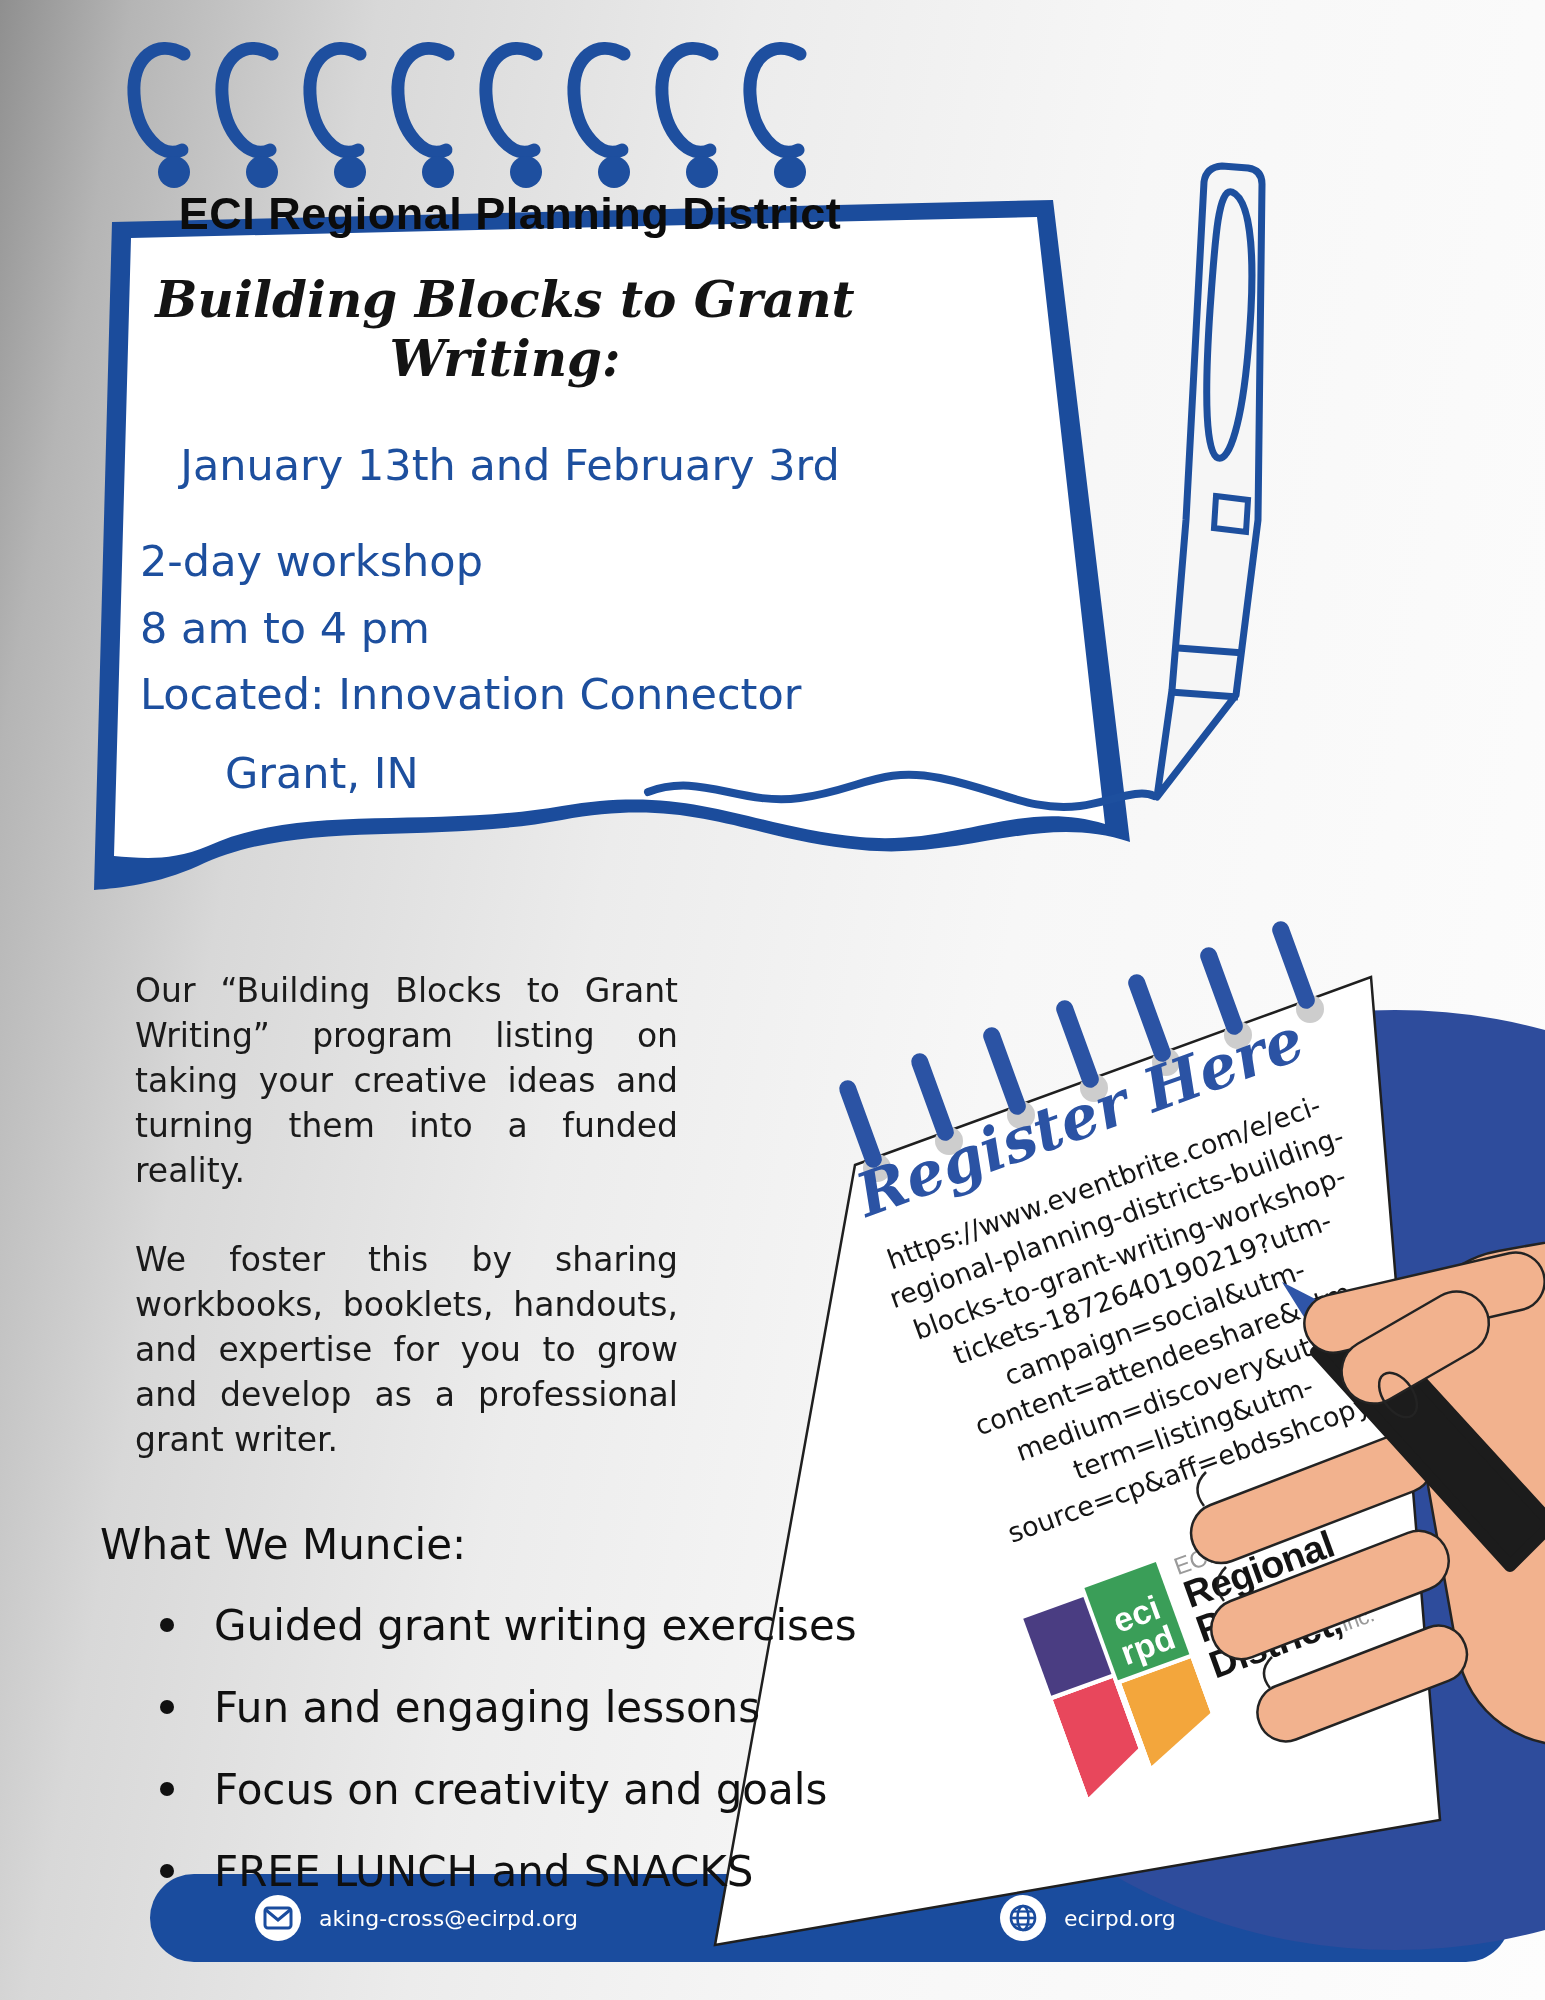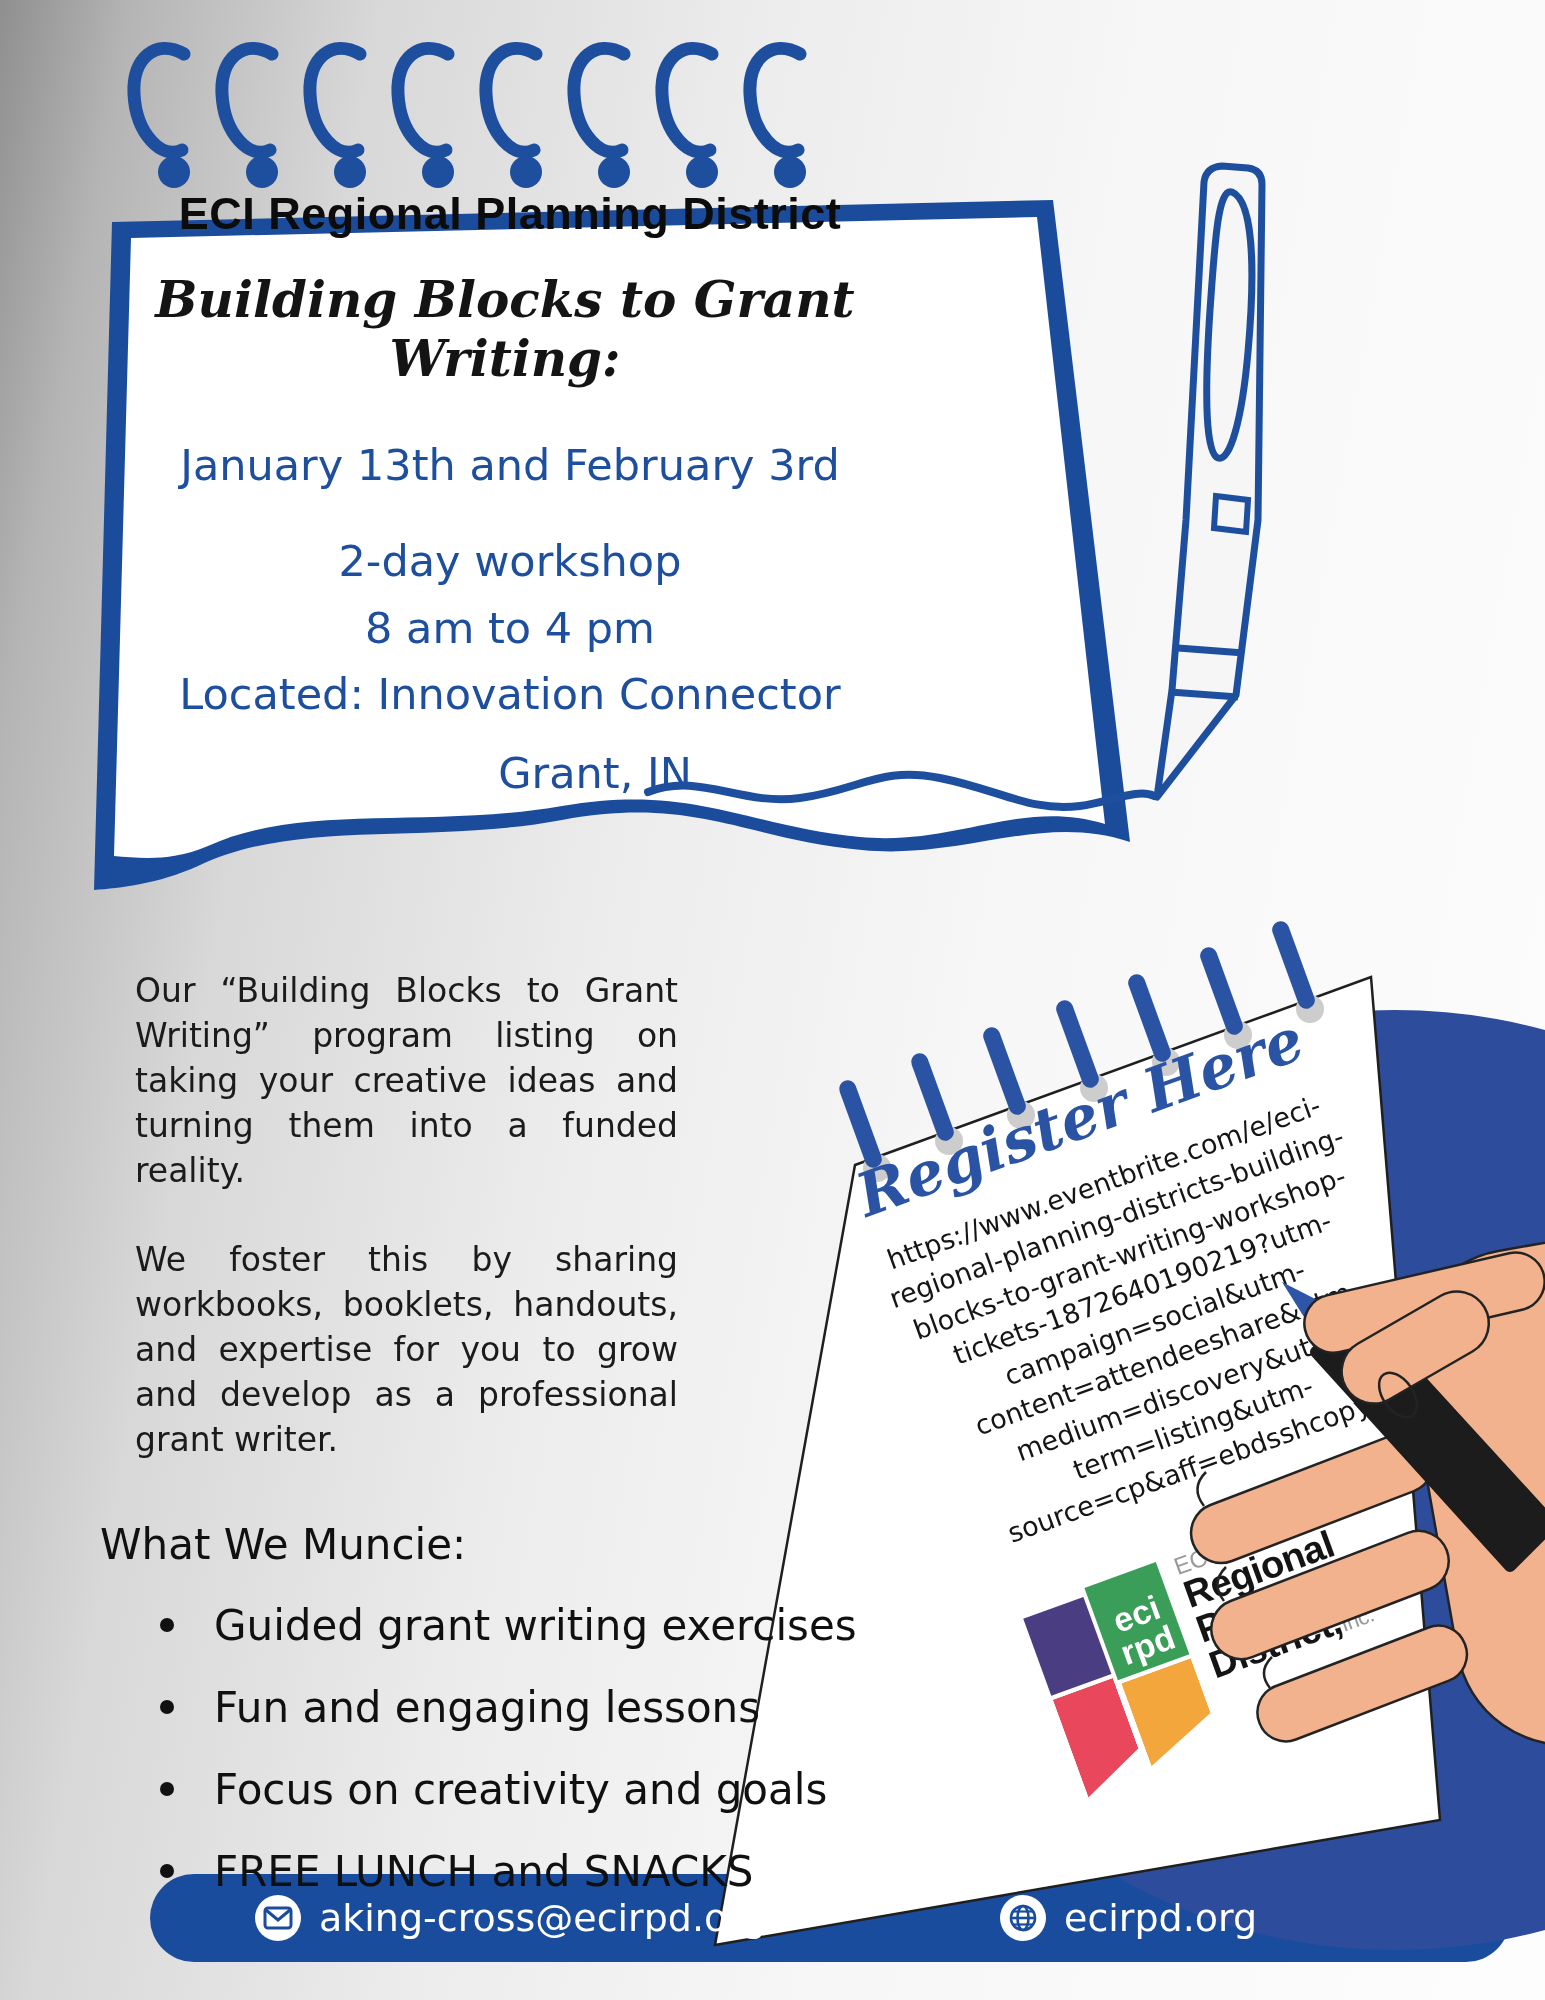--- a/index.html
+++ b/index.html
@@ -10,21 +10,21 @@
   }
   .abs{position:absolute;}
   svg.layer{position:absolute;left:0;top:0;width:1545px;height:2000px;}
 
   
   .org-title{left:140px;top:188px;width:740px;text-align:center;
     font-family:"Liberation Sans",sans-serif;font-weight:800;font-size:45px;color:#0c0c0c;letter-spacing:.5px;}
   .script-title{left:125px;top:270px;width:760px;text-align:center;
     font-family:"DejaVu Serif",serif;font-style:italic;font-weight:600;font-size:50px;color:#141414;}
   .date-line{left:140px;top:440px;width:740px;text-align:center;font-size:43px;color:#1d4f9e;}
-  .detail{width:740px;left:140px;text-align:center;font-size:43px;color:#1d4f9e;}
+  .detail{width:740px;left:140px;font-size:43px;color:#1d4f9e;}
   .d0{top:536px}.d1{top:603px}.d2{top:669px}.d3{top:748px;transform:translateX(85px);}
 
   
   .intro{left:135px;top:968px;width:543px;font-size:33px;line-height:45px;
     text-align:justify;color:#1b1b1b;}
   .intro p{margin:0 0 44px 0;}
   .offer-head{left:100px;top:1520px;font-size:42px;color:#101010;}
   .offer-list{left:148px;top:1584px;width:760px;}
   .offer-item{display:flex;align-items:center;height:82px;}
   .offer-dot{width:14px;height:14px;border-radius:50%;background:#111;margin:0 40px 0 12px;flex:none;}
@@ -52,21 +52,21 @@
   .logo-words{margin-left:12px;font-family:"Liberation Sans",sans-serif;}
   .logo-eci{font-size:24px;color:#9a9a9a;line-height:1;}
   .logo-word{font-size:38px;font-weight:bold;color:#141414;line-height:.98;letter-spacing:-.5px;}
   .logo-inc{font-size:22px;font-weight:normal;color:#9a9a9a;}
 
   
   .footer-bar{left:150px;top:1874px;width:1360px;height:88px;border-radius:46px;background:#1a4c9e;}
   .f-icon{width:46px;height:46px;border-radius:50%;background:#fff;display:flex;align-items:center;justify-content:center;}
   .f-group{display:flex;align-items:center;gap:18px;position:absolute;top:1895px;}
   .f-email{left:255px;} .f-site{left:1000px;}
-  .f-text{color:#fff;font-size:38px;white-space:nowrap;}
+  .f-text{color:#fff;font-size:22px;white-space:nowrap;}
 </style>
 </head>
 <body>
 
 <div class="canvas">
 
   <div class="abs footer-bar"></div>
 
   <svg class="layer">
     <ellipse cx="1395" cy="1480" rx="520" ry="470" fill="#2e4c9c"></ellipse>

